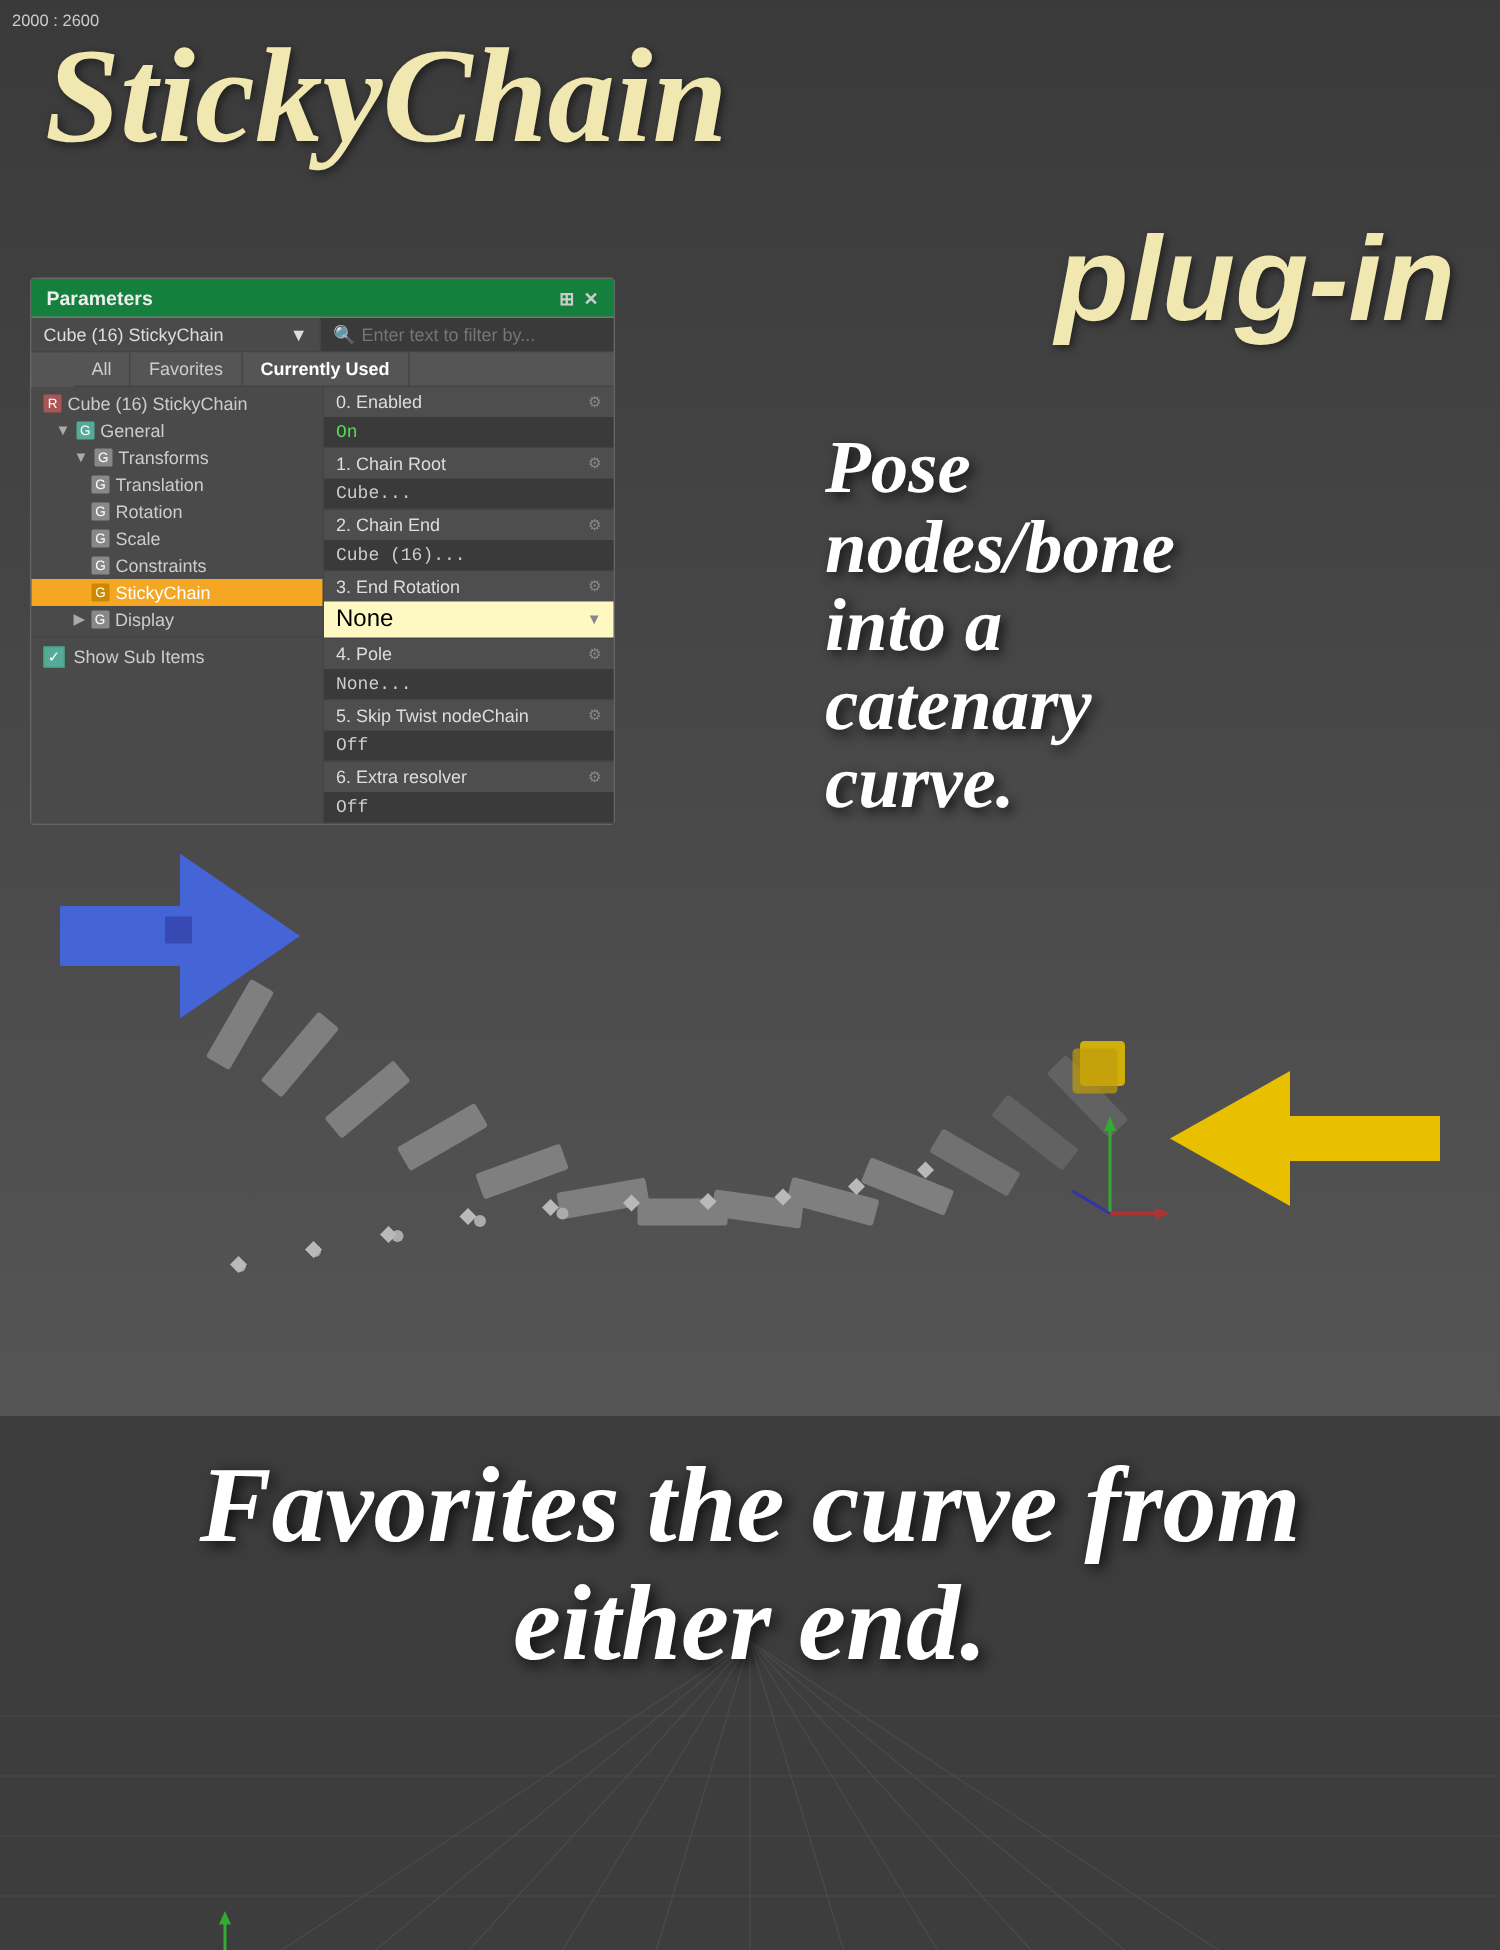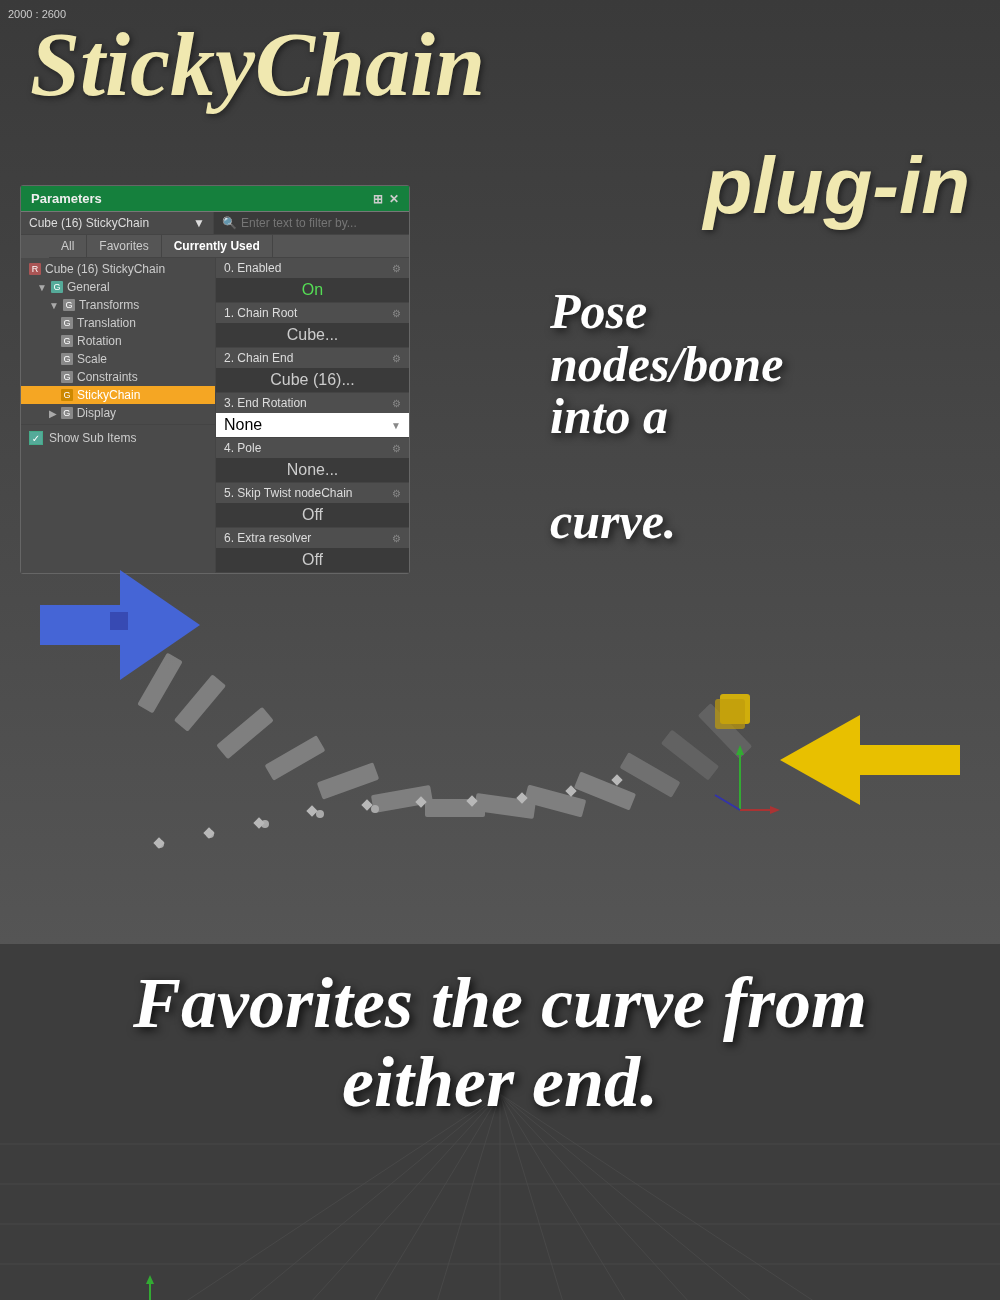--- a/index.html
+++ b/index.html
@@ -230,35 +230,36 @@
     }
 
     .plugin-param-header .gear-icon {
       color: #888;
       font-size: 10px;
     }
 
     .plugin-param-value {
       background: #3a3a3a;
       color: #ccc;
-      font-size: 16px;
+      font-size: 12px;
       padding: 3px 8px;
-      text-align: center;
+      text-align: left;
+      font-family: Liberation Mono, monospace;
     }
 
     .plugin-param-value.green-btn {
       background: #3a3a3a;
       color: #5d5;
     }
 
     .param-with-arrow {
       display: flex;
       align-items: center;
       justify-content: space-between;
-      background: #ffffff;
+      background: #fef9c3;
       padding: 3px 8px;
     }
 
     .param-arrow {
       color: #888;
       font-size: 10px;
     }
 
     
     .pose-text {
@@ -498,21 +499,21 @@
         </div>
 
       </div>
     </div>
   </div>
 
   <div class="pose-text">
     <span>Pose</span><br>
     <span>nodes/bone</span><br>
     <span>into a</span><br>
-    <br>
+    <span>catenary</span><br>
     <span>curve.</span>
   </div>
 
   <div class="blue-arrow">
     <svg width="200" height="150" viewBox="0 0 200 150">
 
       <polygon points="180,75 100,20 100,55 20,55 20,95 100,95 100,130" fill="#4466dd" opacity="0.95"></polygon>
 
       <rect x="90" y="62" width="18" height="18" fill="#3344aa" opacity="0.8"></rect>
     </svg>

